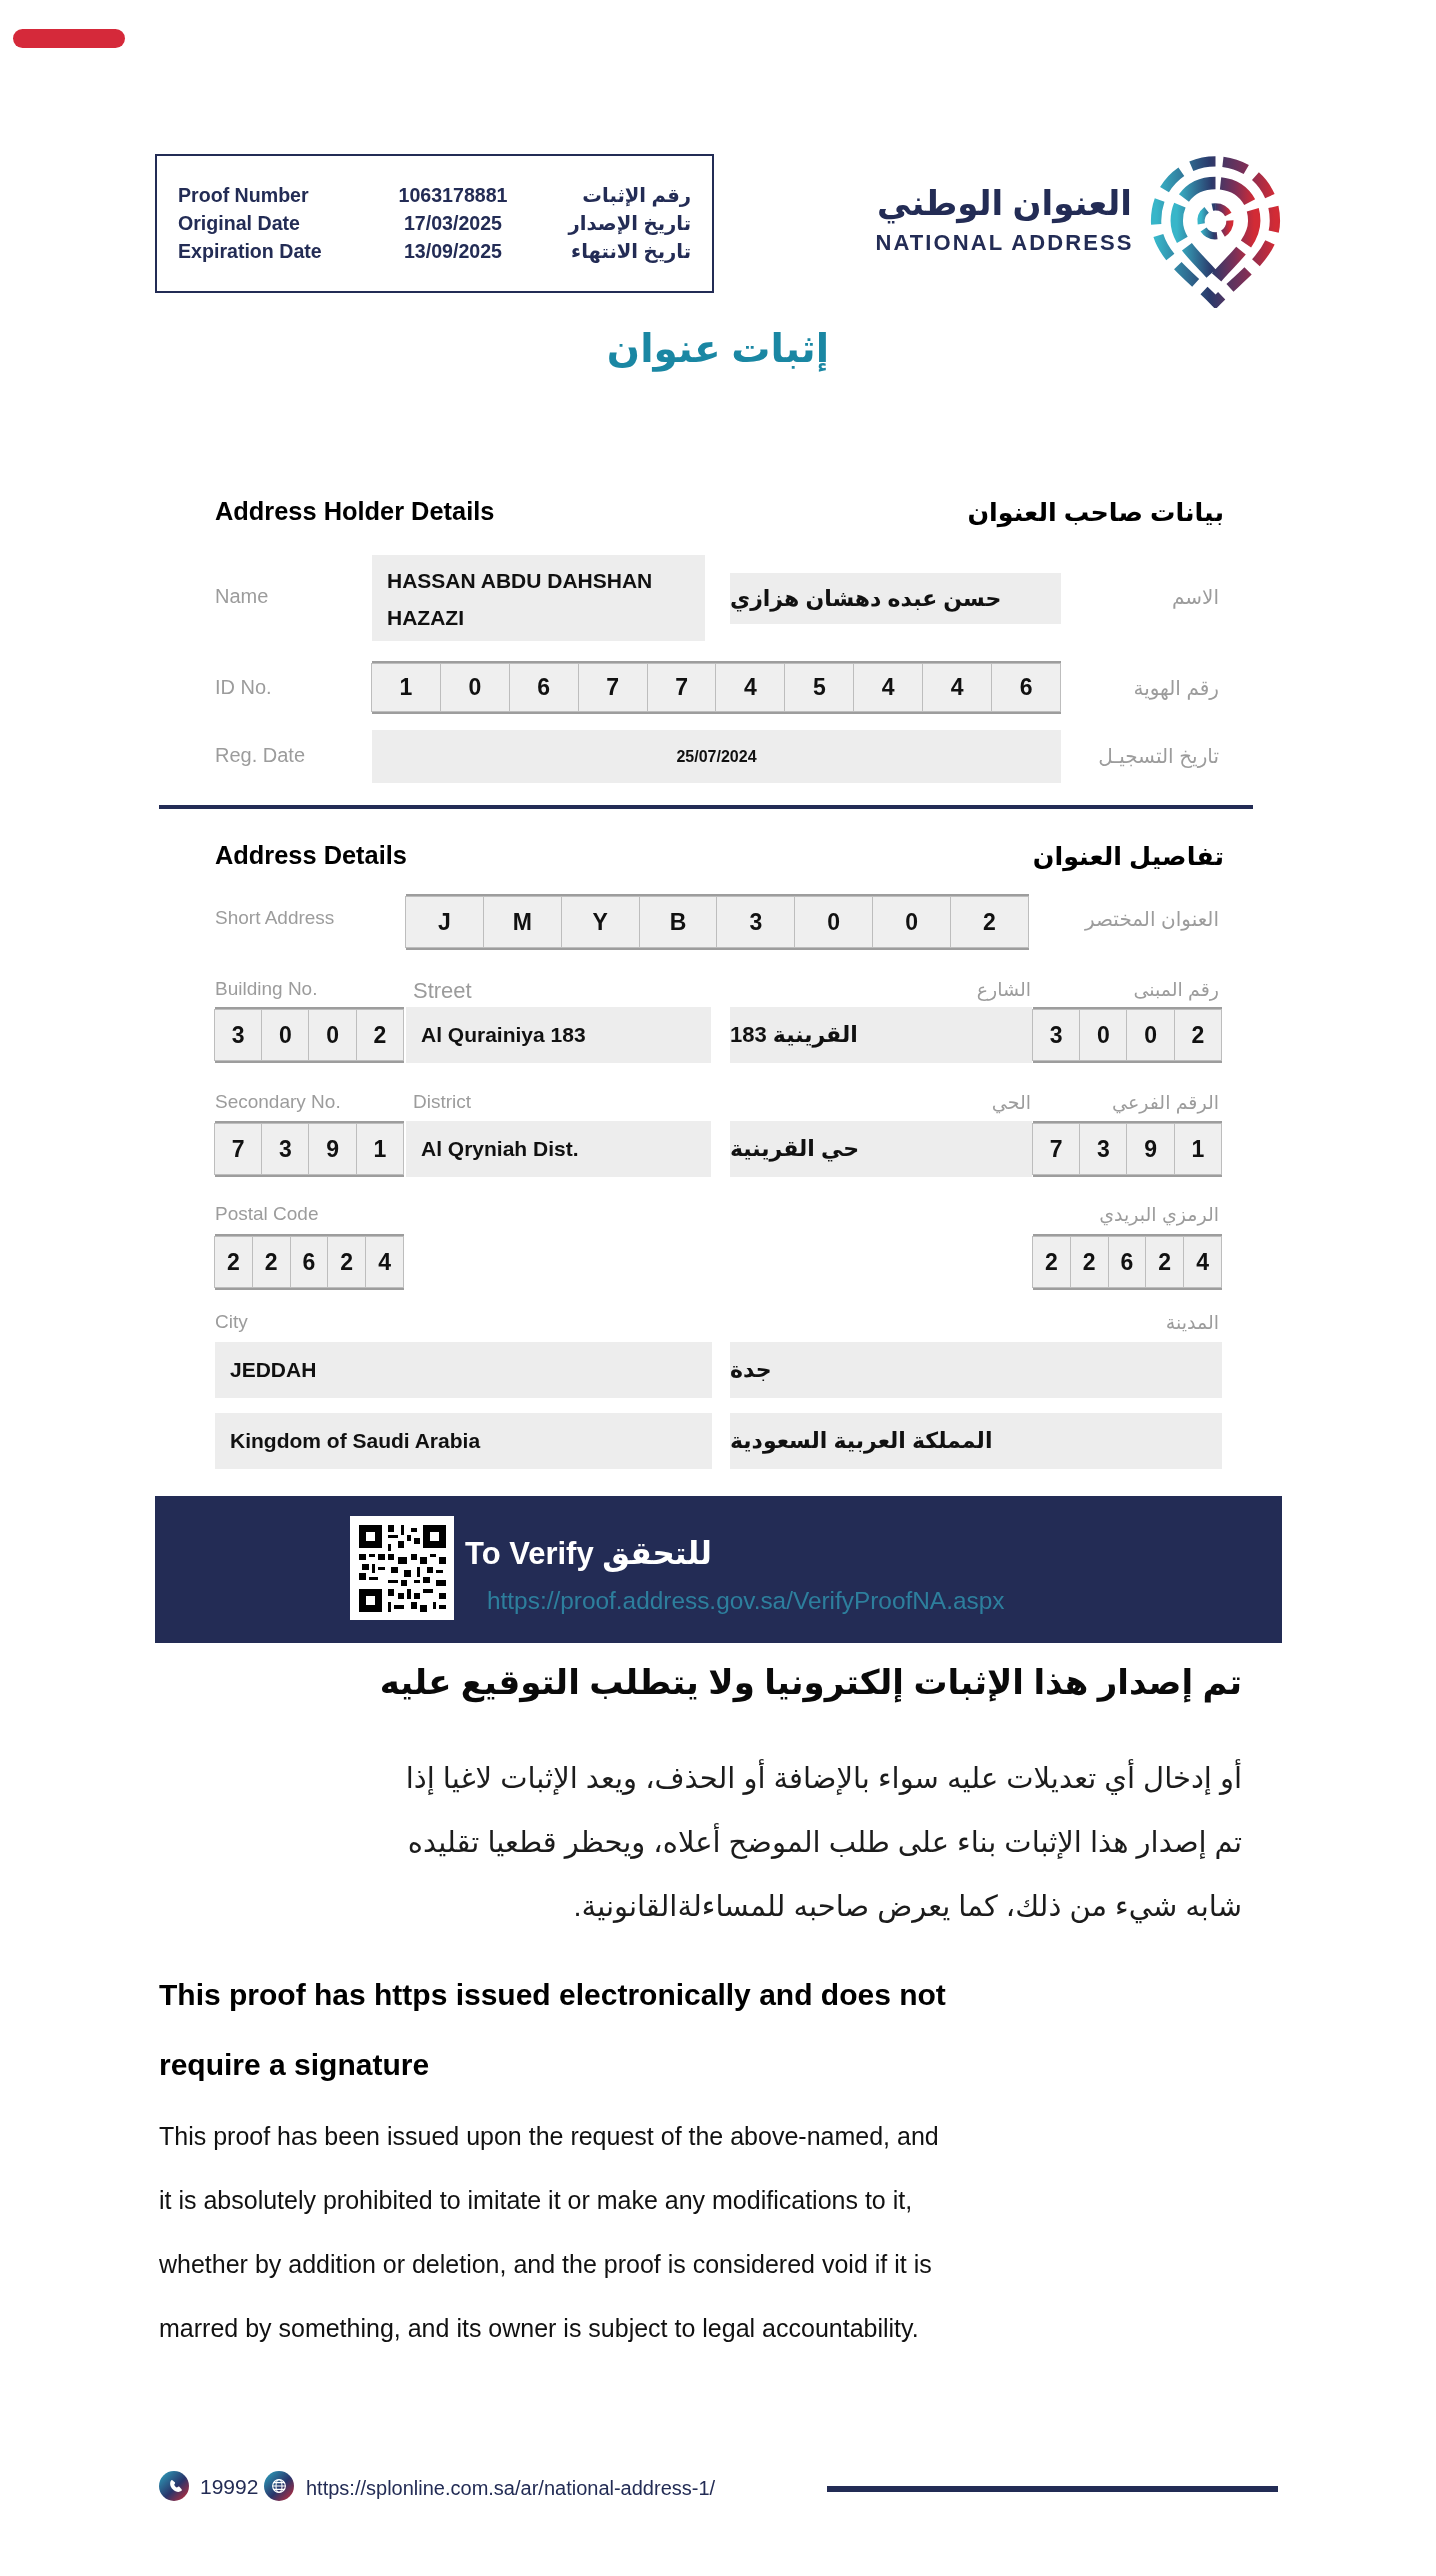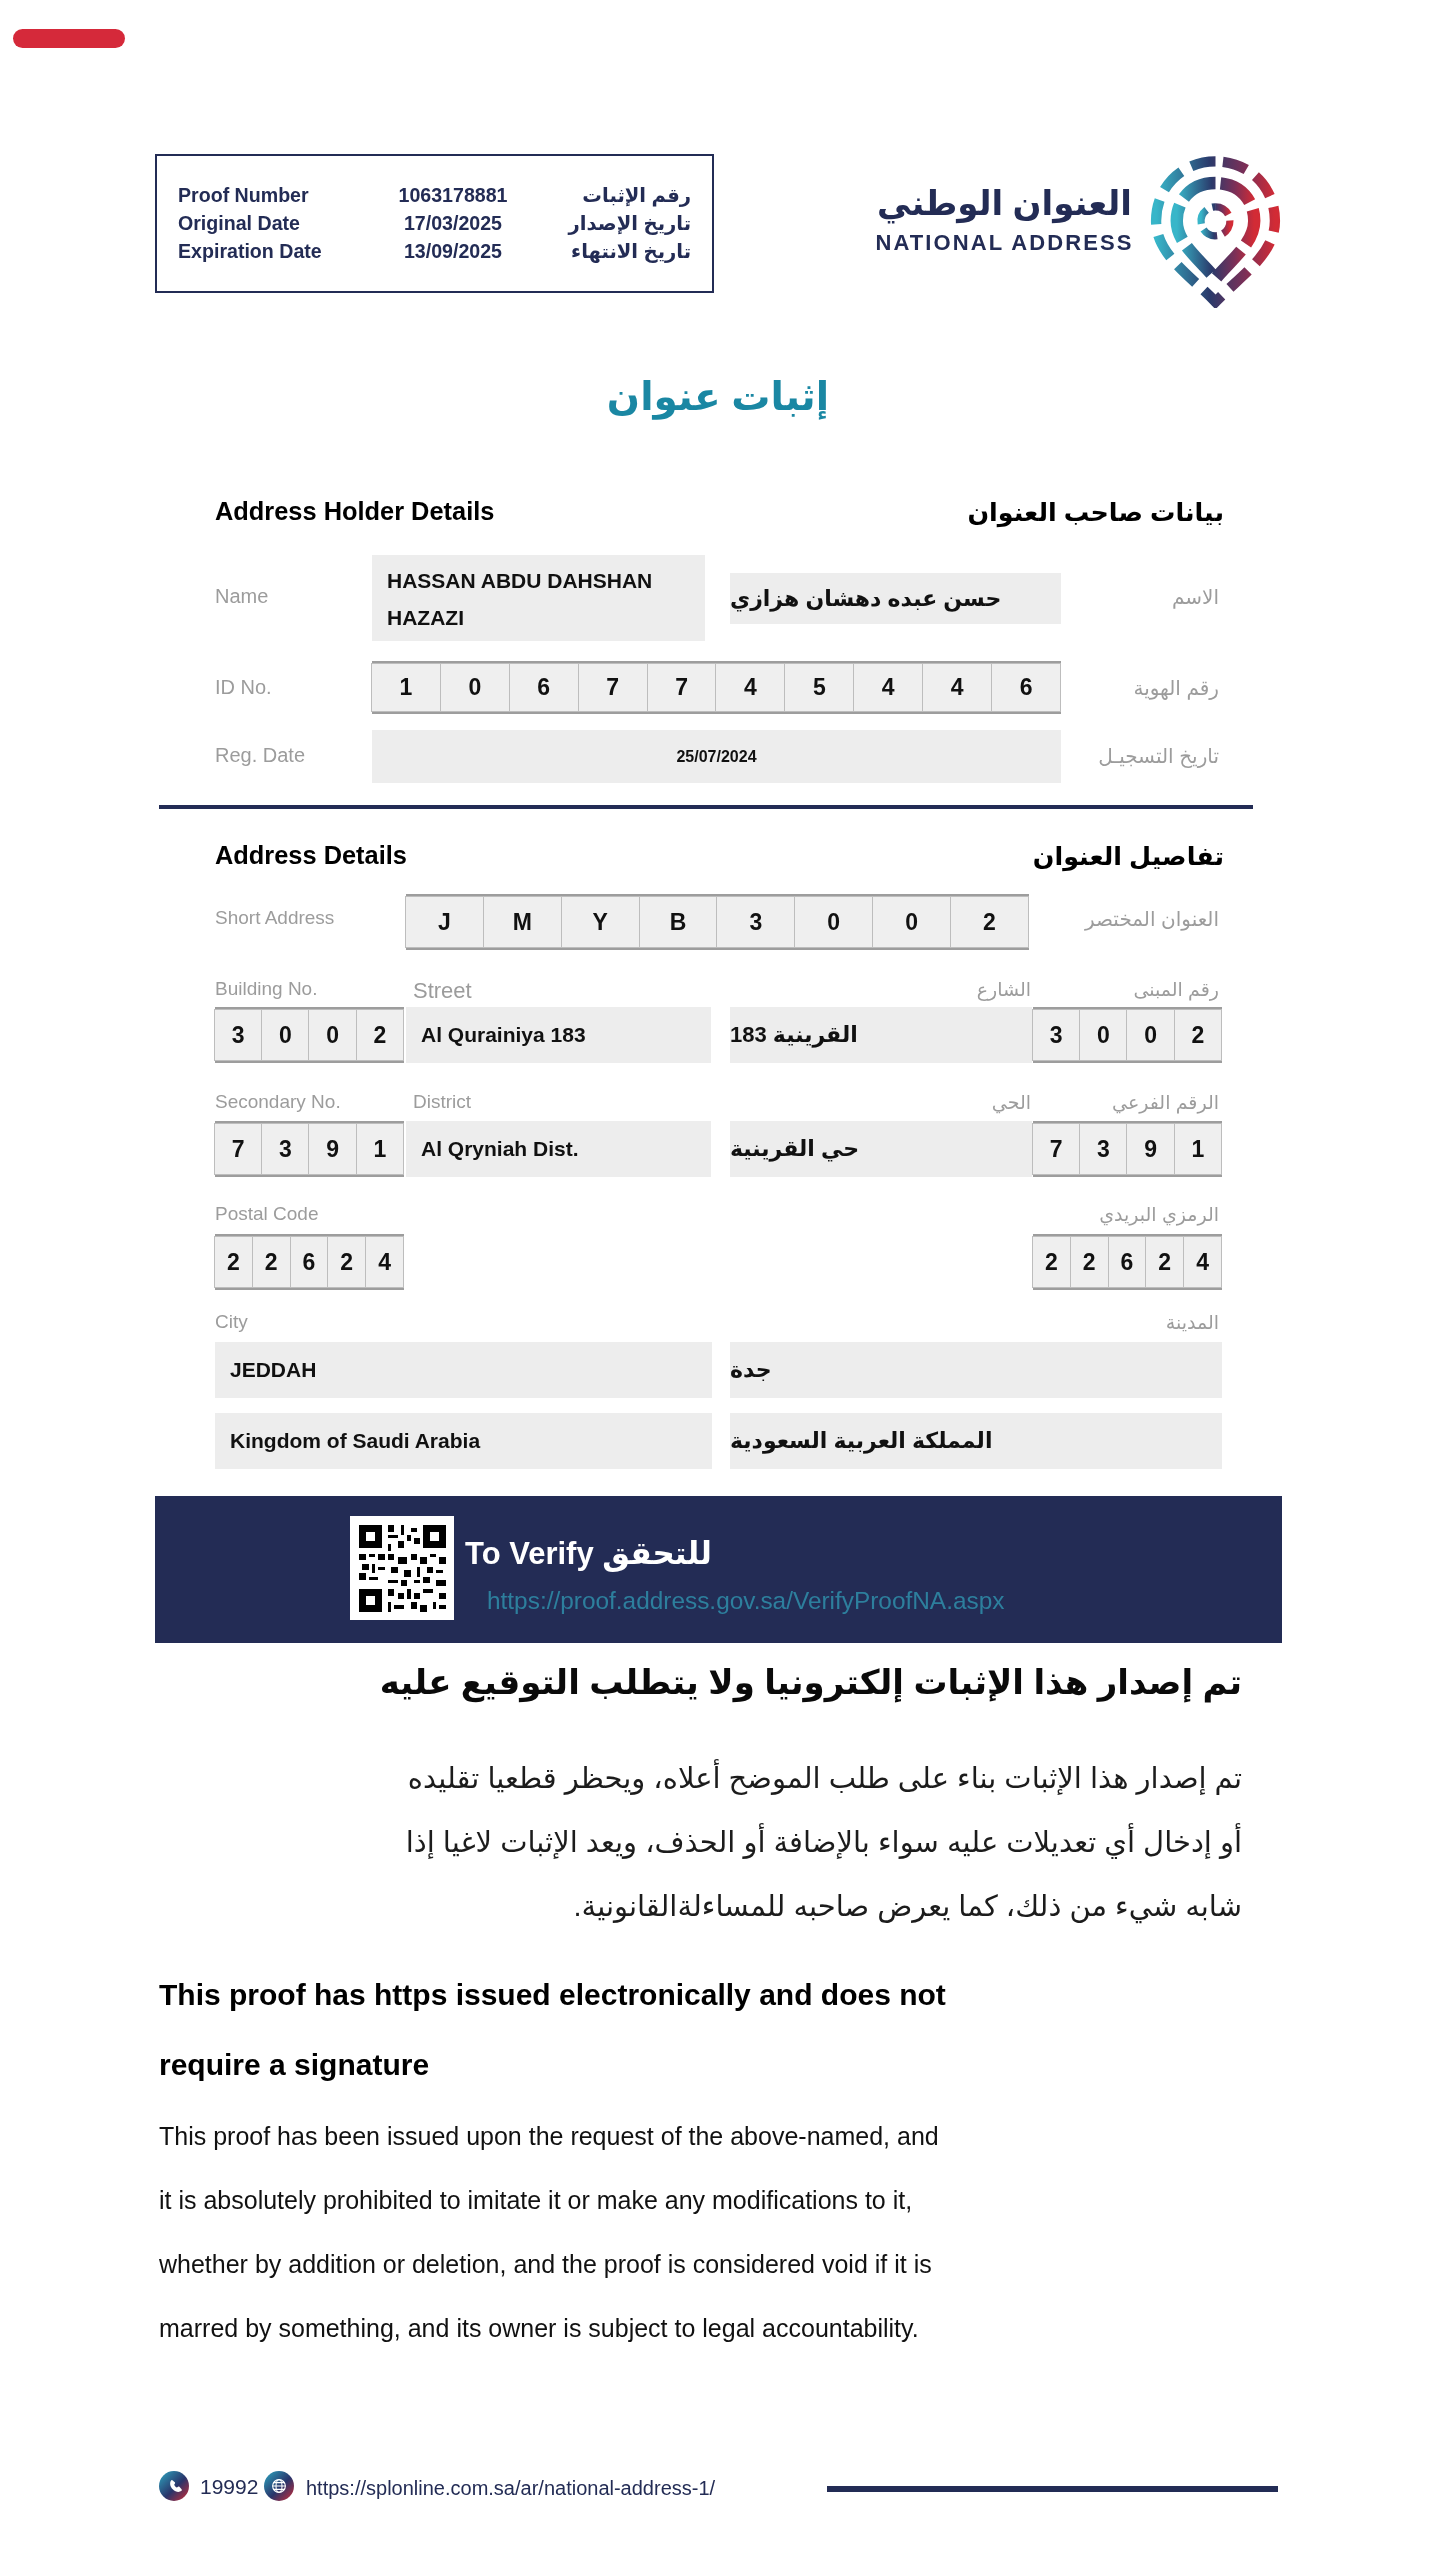--- a/index.html
+++ b/index.html
@@ -1,19 +1,19 @@
 <!DOCTYPE html>
 <html lang="en" style="font-size:8.5px"><head>
 <meta charset="utf-8">
 <style>
   html,body{margin:0;padding:0;background:#ffffff;}
   .page{position:relative;width:1436px;height:2576px;background:#fff;overflow:hidden;
         font-family:"Liberation Sans","DejaVu Sans",sans-serif;color:#111;}
   .abs{position:absolute;}
-  .teal{color:#1a87a3;margin-top:48px;}
+  .teal{color:#1a87a3;}
   .ar{direction:rtl;}
   .right{text-align:right;}
 
   
   .red-bar{left:13.2px;top:29px;width:112px;height:19px;border-radius:9.5px;background:#d5293a;}
 
   
   .proof-box{left:155px;top:154px;width:559px;height:139px;border:2.6px solid #232c55;
              box-sizing:border-box;display:flex;flex-direction:column;justify-content:space-around;
              padding:26px 21px;}
@@ -271,22 +271,22 @@
           <rect x="24" y="25" width="1" height="2"></rect>
           <rect x="26" y="26" width="2" height="1"></rect>
       </g>
     </svg>
   </div>
   <div class="abs verify-title" style="left: 465px; top: 1535px;">To Verify للتحقق</div>
   <a class="abs verify-url" href="#" style="text-decoration: none; left: 487px; top: 1587px;">https://proof.address.gov.sa/VerifyProofNA.aspx</a>
 
   <div class="abs ar-head">تم إصدار هذا الإثبات إلكترونيا ولا يتطلب التوقيع عليه</div>
   <div class="abs ar-par">
+    <div>أو إدخال أي تعديلات عليه سواء بالإضافة أو الحذف، ويعد الإثبات لاغيا إذا</div>
     <div>تم إصدار هذا الإثبات بناء على طلب الموضح أعلاه، ويحظر قطعيا تقليده</div>
-    <div>أو إدخال أي تعديلات عليه سواء بالإضافة أو الحذف، ويعد الإثبات لاغيا إذا</div>
     <div>شابه شيء من ذلك، كما يعرض صاحبه للمساءلةالقانونية.</div>
   </div>
   <div class="abs en-head">
     <div>This proof has https issued electronically and does not</div>
     <div>require a signature</div>
   </div>
   <div class="abs en-par">
     <div>This proof has been issued upon the request of the above-named, and</div>
     <div>it is absolutely prohibited to imitate it or make any modifications to it,</div>
     <div>whether by addition or deletion, and the proof is considered void if it is</div>

